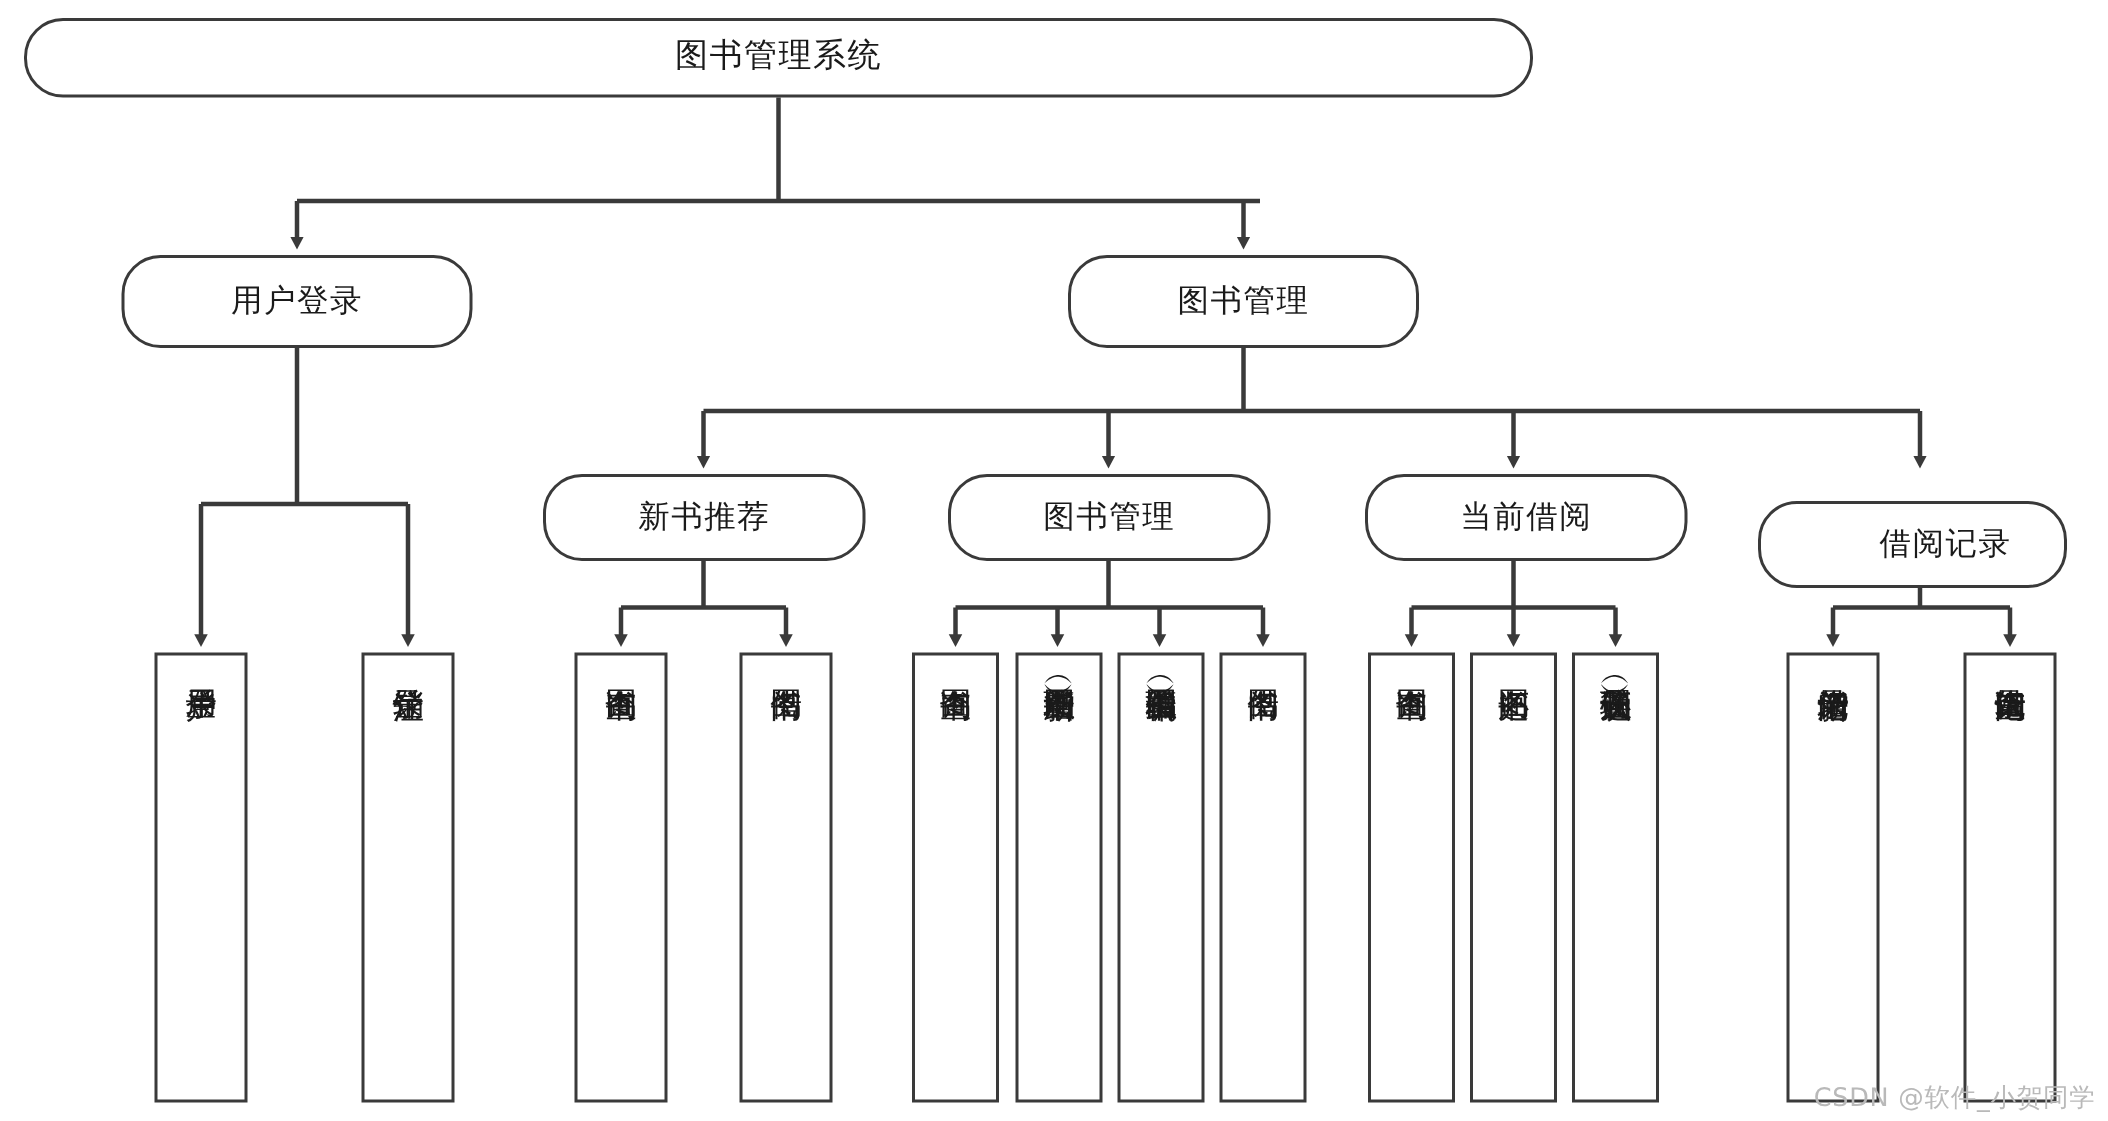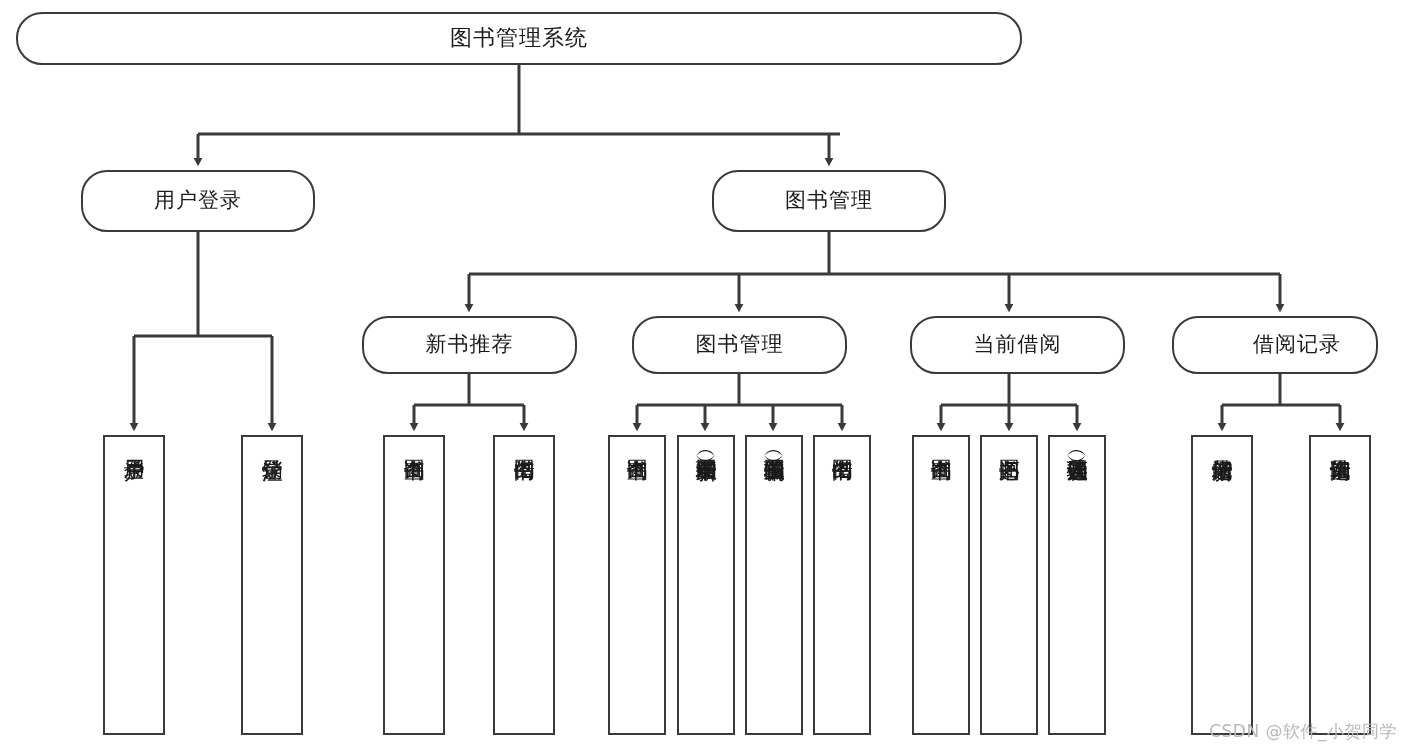--- a/index.html
+++ b/index.html
@@ -144,21 +144,21 @@
   </div>
 
   <div class="node horizontal" style="left:632px; top:316px; width:215px; height:58px;">
     <span>图书管理</span>
   </div>
 
   <div class="node horizontal" style="left:910px; top:316px; width:215px; height:58px;">
     <span>当前借阅</span>
   </div>
 
-  <div class="node horizontal" style="left:1172px; top:316px; width:206px; height:58px;padding-left:44px;">
+  <div class="node horizontal" style="left:1172px; top:334px; width:206px; height:58px;padding-left:44px;">
     <span>借阅记录</span>
   </div>
 
   <div class="node vertical" style="left:103px; top:435px; width:62px; height:300px;">
     <span class="vlabel">用户登录</span>
   </div>
 
   <div class="node vertical" style="left:241px; top:435px; width:62px; height:300px;">
     <span class="vlabel">注销登录</span>
   </div>

